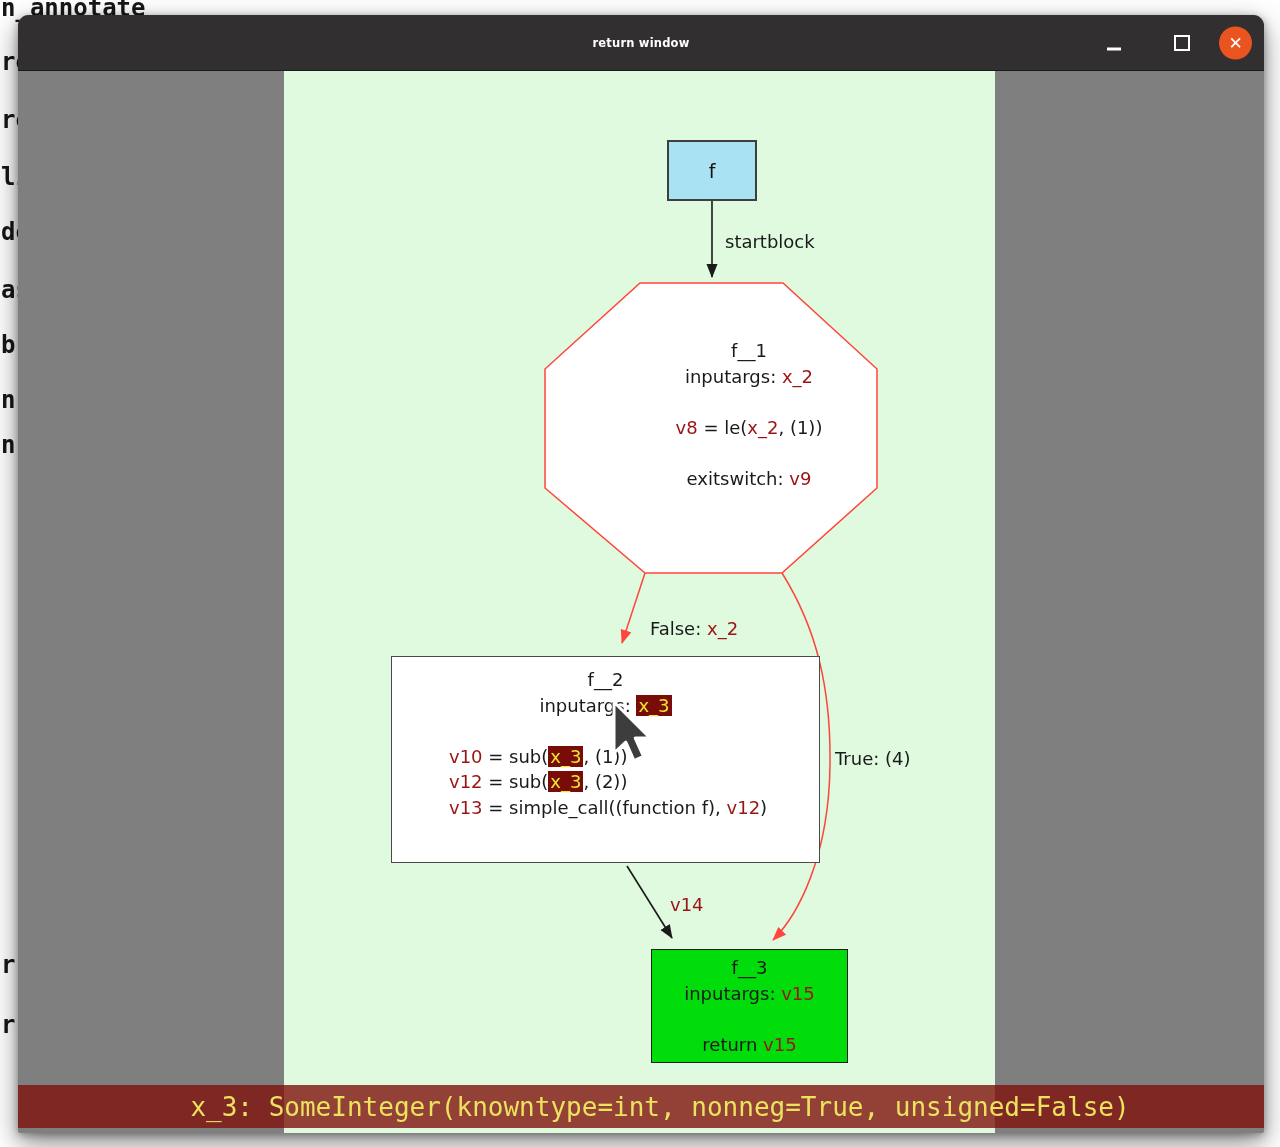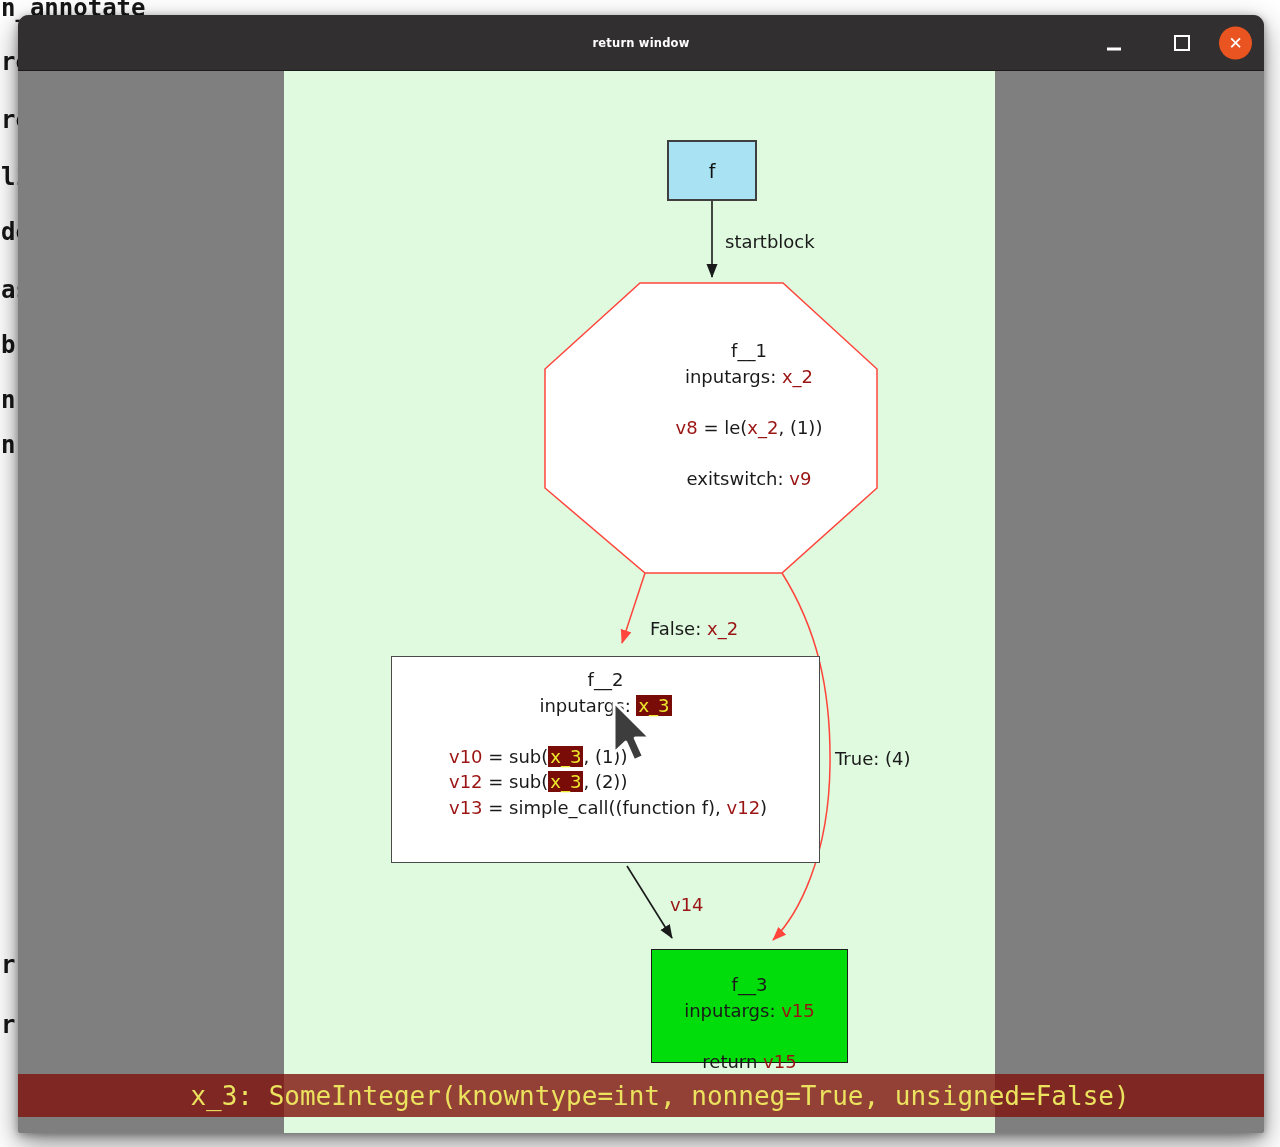--- a/index.html
+++ b/index.html
@@ -61,32 +61,32 @@
     font-size:19px;color:#111;
   }
   .node-f2{
     position:absolute;left:69px;top:585px;width:429px;height:207px;z-index:2;
     background:#ffffff;border:1.5px solid #4a4a4a;box-sizing:border-box;
     padding-top:10px;
   }
   .node-f3{
     position:absolute;left:329px;top:878px;width:197px;height:114px;z-index:2;
     background:#00dd0a;border:1.5px solid #1d1d1d;box-sizing:border-box;
-    padding-top:22px;
+    padding-top:5px;
   }
   .oct-text{left:261px;top:267px;width:332px;text-align:center;}
   
   .edge-label{position:absolute;z-index:3;font-size:18px;white-space:pre;}
   .lbl-startblock{left:441px;top:160px;}
   .lbl-false{left:366px;top:530px;margin-top:17px;}
   .lbl-true{left:551px;top:677px;}
   .lbl-v14{left:386px;top:823px;}
   
   .statusbar{
-    position:absolute;left:0;right:0;bottom:16px;height:43px;z-index:5;
+    position:absolute;left:0;right:0;bottom:5px;height:43px;z-index:5;
     background:rgba(128,17,13,0.80);
     display:flex;align-items:center;justify-content:center;
   }
   .statusbar span{
     position:relative;left:19px;
     font-family:"DejaVu Sans Mono",monospace;font-size:26px;color:#ebe25e;white-space:pre;
   }
   
   .cursor{position:absolute;left:326px;top:627px;z-index:8;}
 </style>

